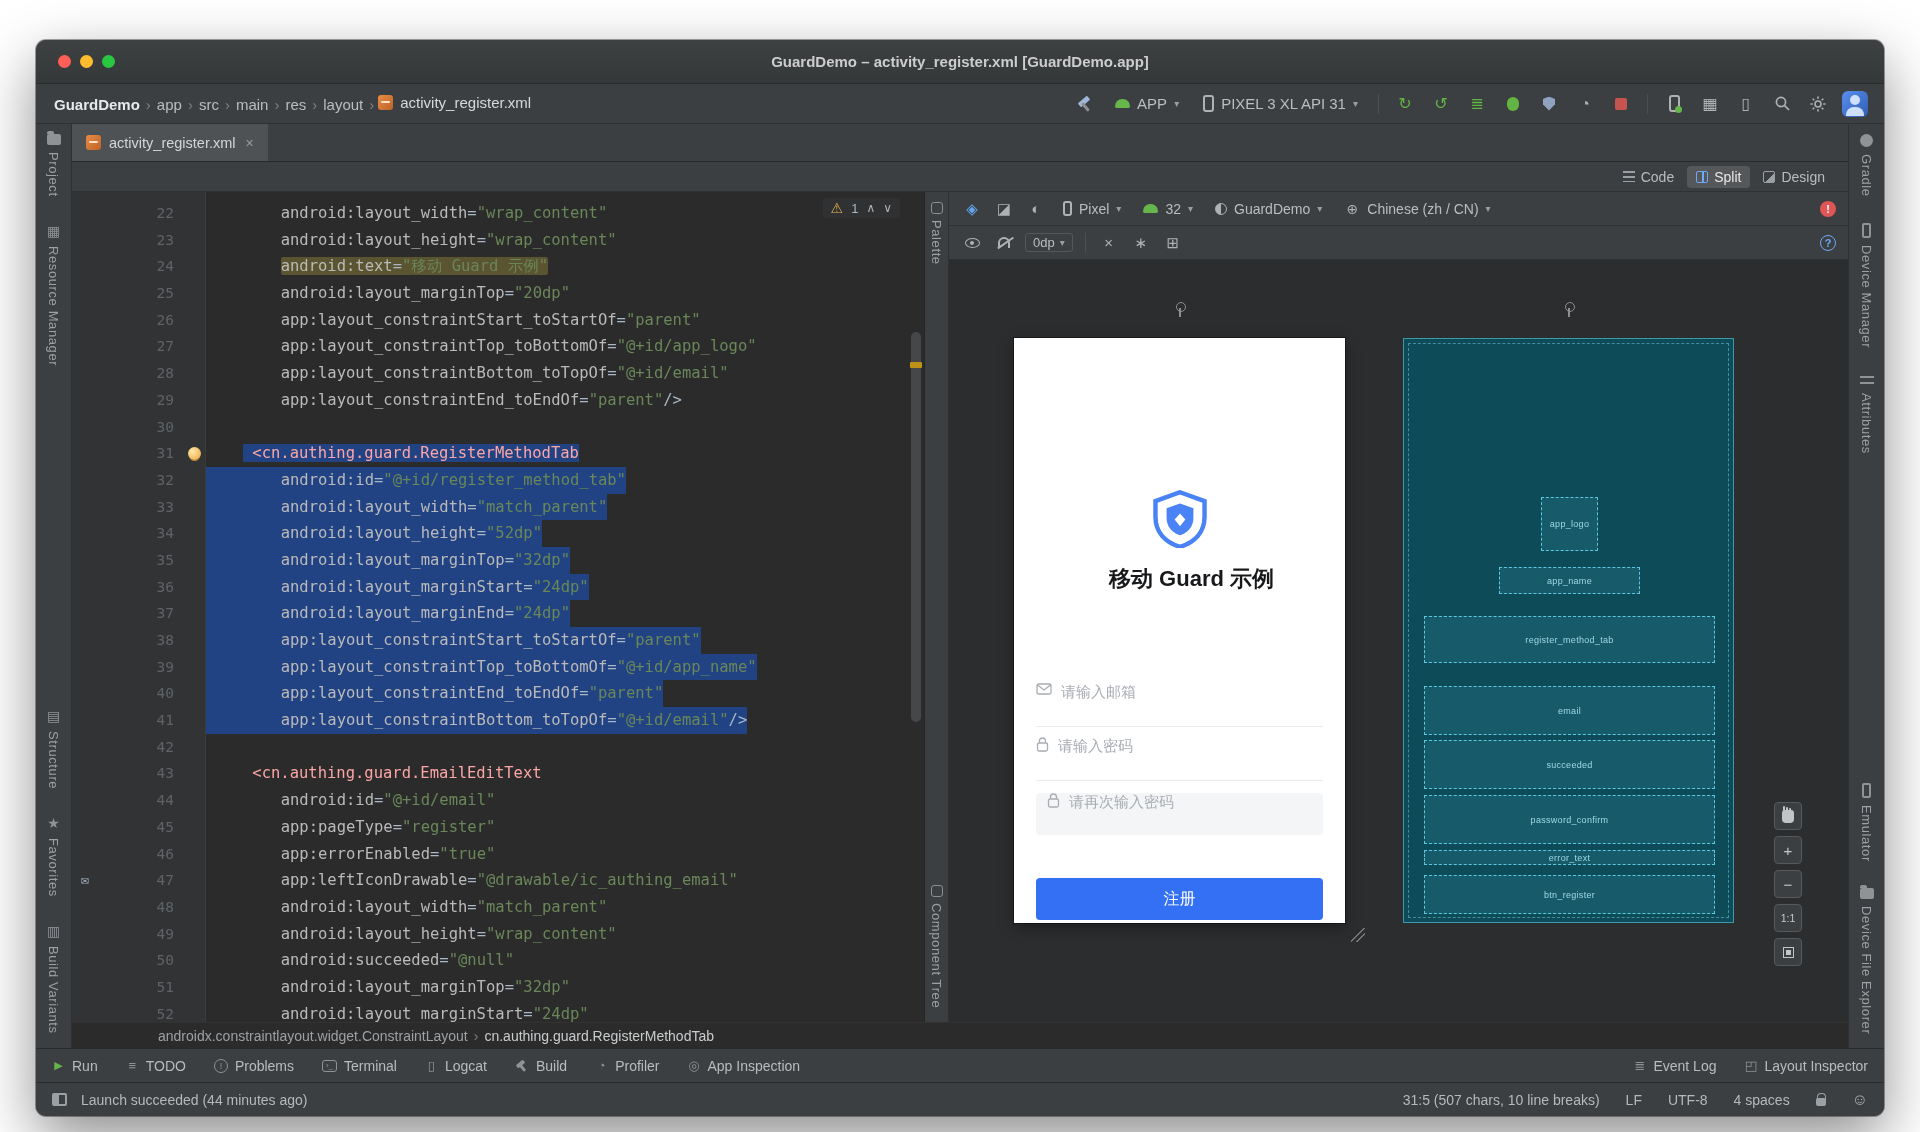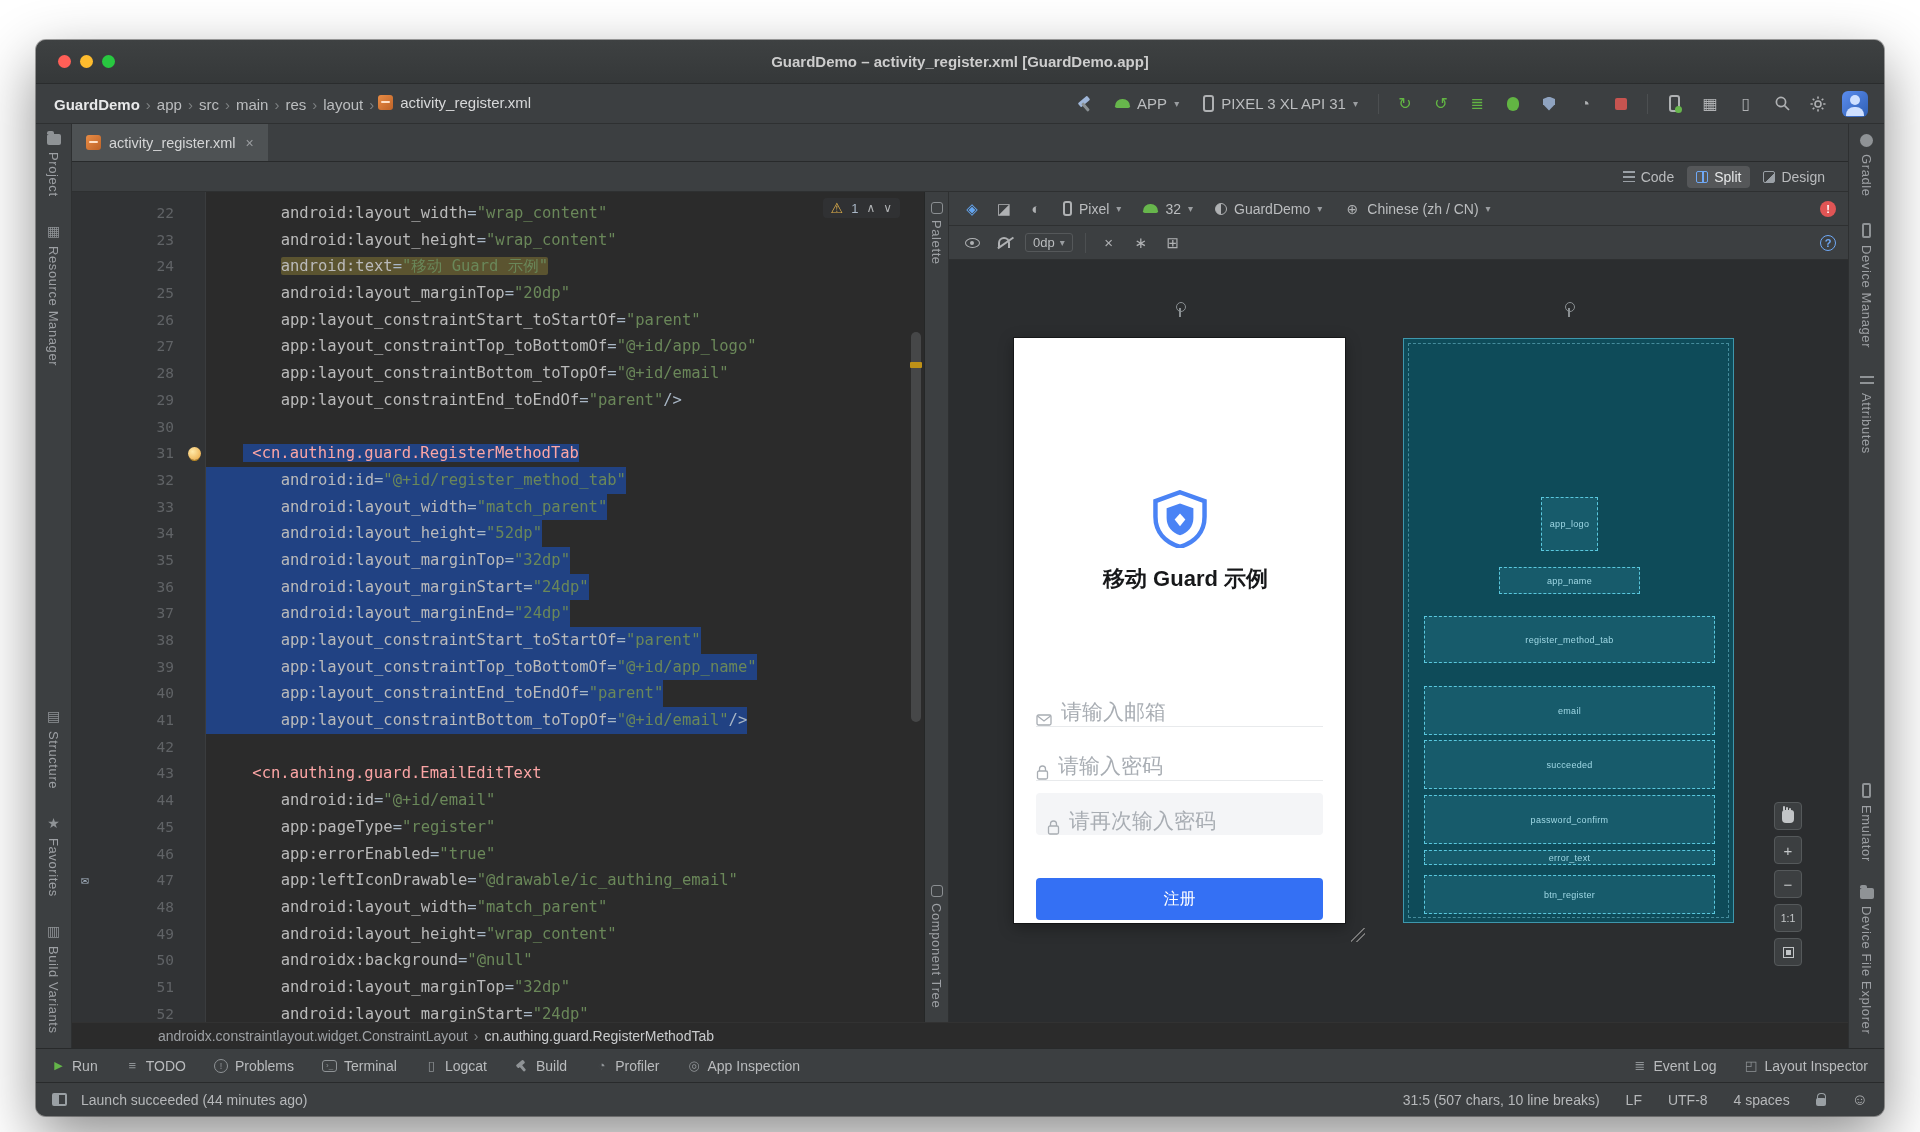--- a/index.html
+++ b/index.html
@@ -135,23 +135,23 @@
     position:relative;display:inline-block;}
   .magnet-ic::after{content:"";position:absolute;left:-4px;top:3px;width:19px;height:1.5px;background:#AFB1B3;transform:rotate(-35deg);}
   .margin-chip{display:inline-flex;align-items:center;gap:5px;border:1px solid #55585a;border-radius:3px;padding:1px 7px;font-size:13px;}
   .canvas{flex:1;position:relative;background:#2B2D2F;overflow:hidden;}
   .scene-icon{position:absolute;width:2px;height:9px;background:#8a8f92;}
   .scene-icon::before{content:"";position:absolute;left:-3px;top:-6px;width:8px;height:8px;border:1.5px solid #8a8f92;border-radius:50%;}
   
   .phone{position:absolute;left:65px;top:78px;width:331px;height:585px;background:#ffffff;
     box-shadow:0 0 0 1px rgba(0,0,0,.4),0 4px 14px rgba(0,0,0,.35);font-family:"Liberation Sans","DejaVu Sans",sans-serif;}
   .logo{position:absolute;top:152px;left:50%;transform:translateX(-50%);}
-  .apptitle{position:absolute;top:226px;left:6px;width:100%;text-align:center;font-size:22px;font-weight:700;color:#17181A;}
-  .prow{position:absolute;left:22px;right:22px;height:44px;display:flex;align-items:flex-end;gap:9px;
-    color:#A8ADB3;font-size:21px;border-bottom:1px solid #E8EAEC;}
+  .apptitle{position:absolute;top:226px;left:12px;width:100%;text-align:center;font-size:22px;font-weight:700;color:#17181A;}
+  .prow{position:absolute;left:22px;right:22px;height:44px;display:flex;align-items:flex-start;gap:9px;
+    color:#A8ADB3;font-size:15px;border-bottom:1px solid #E8EAEC;}
   .prow.email{top:345px;} .prow.pwd{top:399px;}
   .prow.confirm{top:455px;height:42px;border-bottom:none;background:#F4F5F7;border-radius:4px;padding:0 11px;}
   .regbtn{position:absolute;top:540px;left:22px;right:22px;height:42px;background:#3470F4;border-radius:4px;
     color:#fff;display:flex;align-items:center;justify-content:center;font-size:16px;}
   .resize-handle{position:absolute;left:402px;top:668px;width:14px;height:14px;
     background:linear-gradient(135deg,transparent 44%,#777 44% 50%,transparent 50% 66%,#777 66% 72%,transparent 72%);}
   
   .bphone{position:absolute;left:454px;top:78px;width:331px;height:585px;background:#0E4B59;
     border:1px solid #3E97AD;}
   .bphone::before{content:"";position:absolute;inset:4px;border:1px dashed rgba(125,205,222,.5);pointer-events:none;}
@@ -493,21 +493,21 @@
               <div class="cline">
                 <span class="pres"></span>
                 <span class="lnum">49</span>
                 <span class="folds"></span>
                 <span class="ltext"><span class="ind">        </span><span class="lbody"><span class="tok-a">android:layout_height</span><span class="tok-p">=</span><span class="tok-s">"wrap_content"</span></span></span>
               </div>
               <div class="cline">
                 <span class="pres"></span>
                 <span class="lnum">50</span>
                 <span class="folds"></span>
-                <span class="ltext"><span class="ind">        </span><span class="lbody"><span class="tok-a">androidx:background</span><span class="tok-p">=</span><span class="tok-s">"@null"</span></span></span>
+                <span class="ltext"><span class="ind">        </span><span class="lbody"><span class="tok-a">android:succeeded</span><span class="tok-p">=</span><span class="tok-s">"@null"</span></span></span>
               </div>
               <div class="cline">
                 <span class="pres"></span>
                 <span class="lnum">51</span>
                 <span class="folds"></span>
                 <span class="ltext"><span class="ind">        </span><span class="lbody"><span class="tok-a">android:layout_marginTop</span><span class="tok-p">=</span><span class="tok-s">"32dp"</span></span></span>
               </div>
               <div class="cline">
                 <span class="pres"></span>
                 <span class="lnum">52</span>

